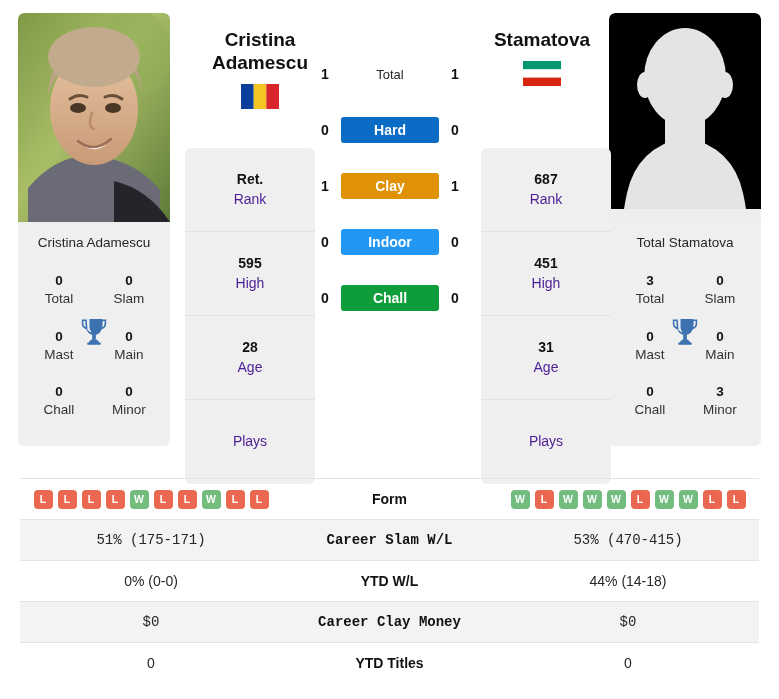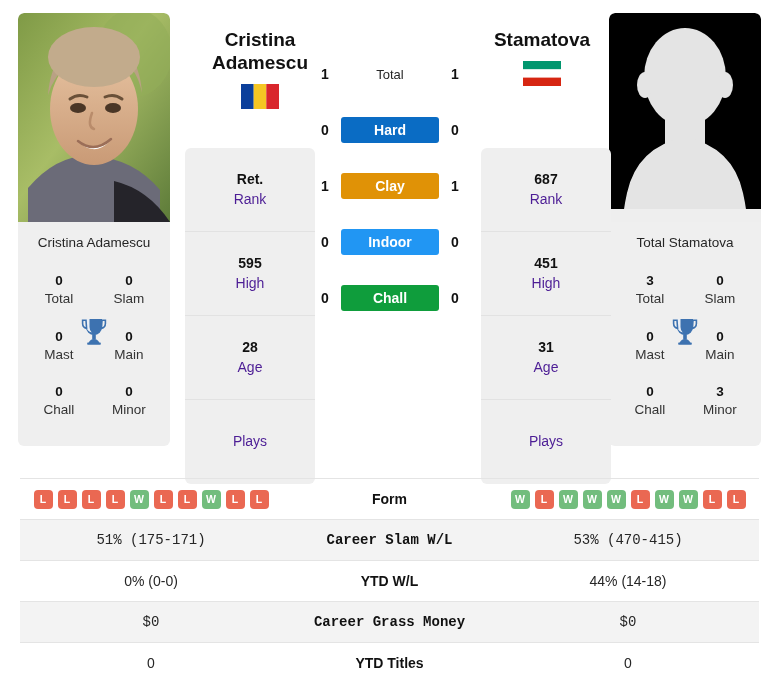--- a/index.html
+++ b/index.html
@@ -472,21 +472,21 @@
       <td class="mid">Career Slam W/L</td>
       <td>53% (470-415)</td>
     </tr>
     <tr>
       <td>0% (0-0)</td>
       <td class="mid">YTD W/L</td>
       <td>44% (14-18)</td>
     </tr>
     <tr class="shaded">
       <td>$0</td>
-      <td class="mid">Career Grass Money</td>
+      <td class="mid">Career Clay Money</td>
       <td>$0</td>
     </tr>
     <tr>
       <td>0</td>
       <td class="mid">YTD Titles</td>
       <td>0</td>
     </tr>
   </tbody>
 </table>
 

